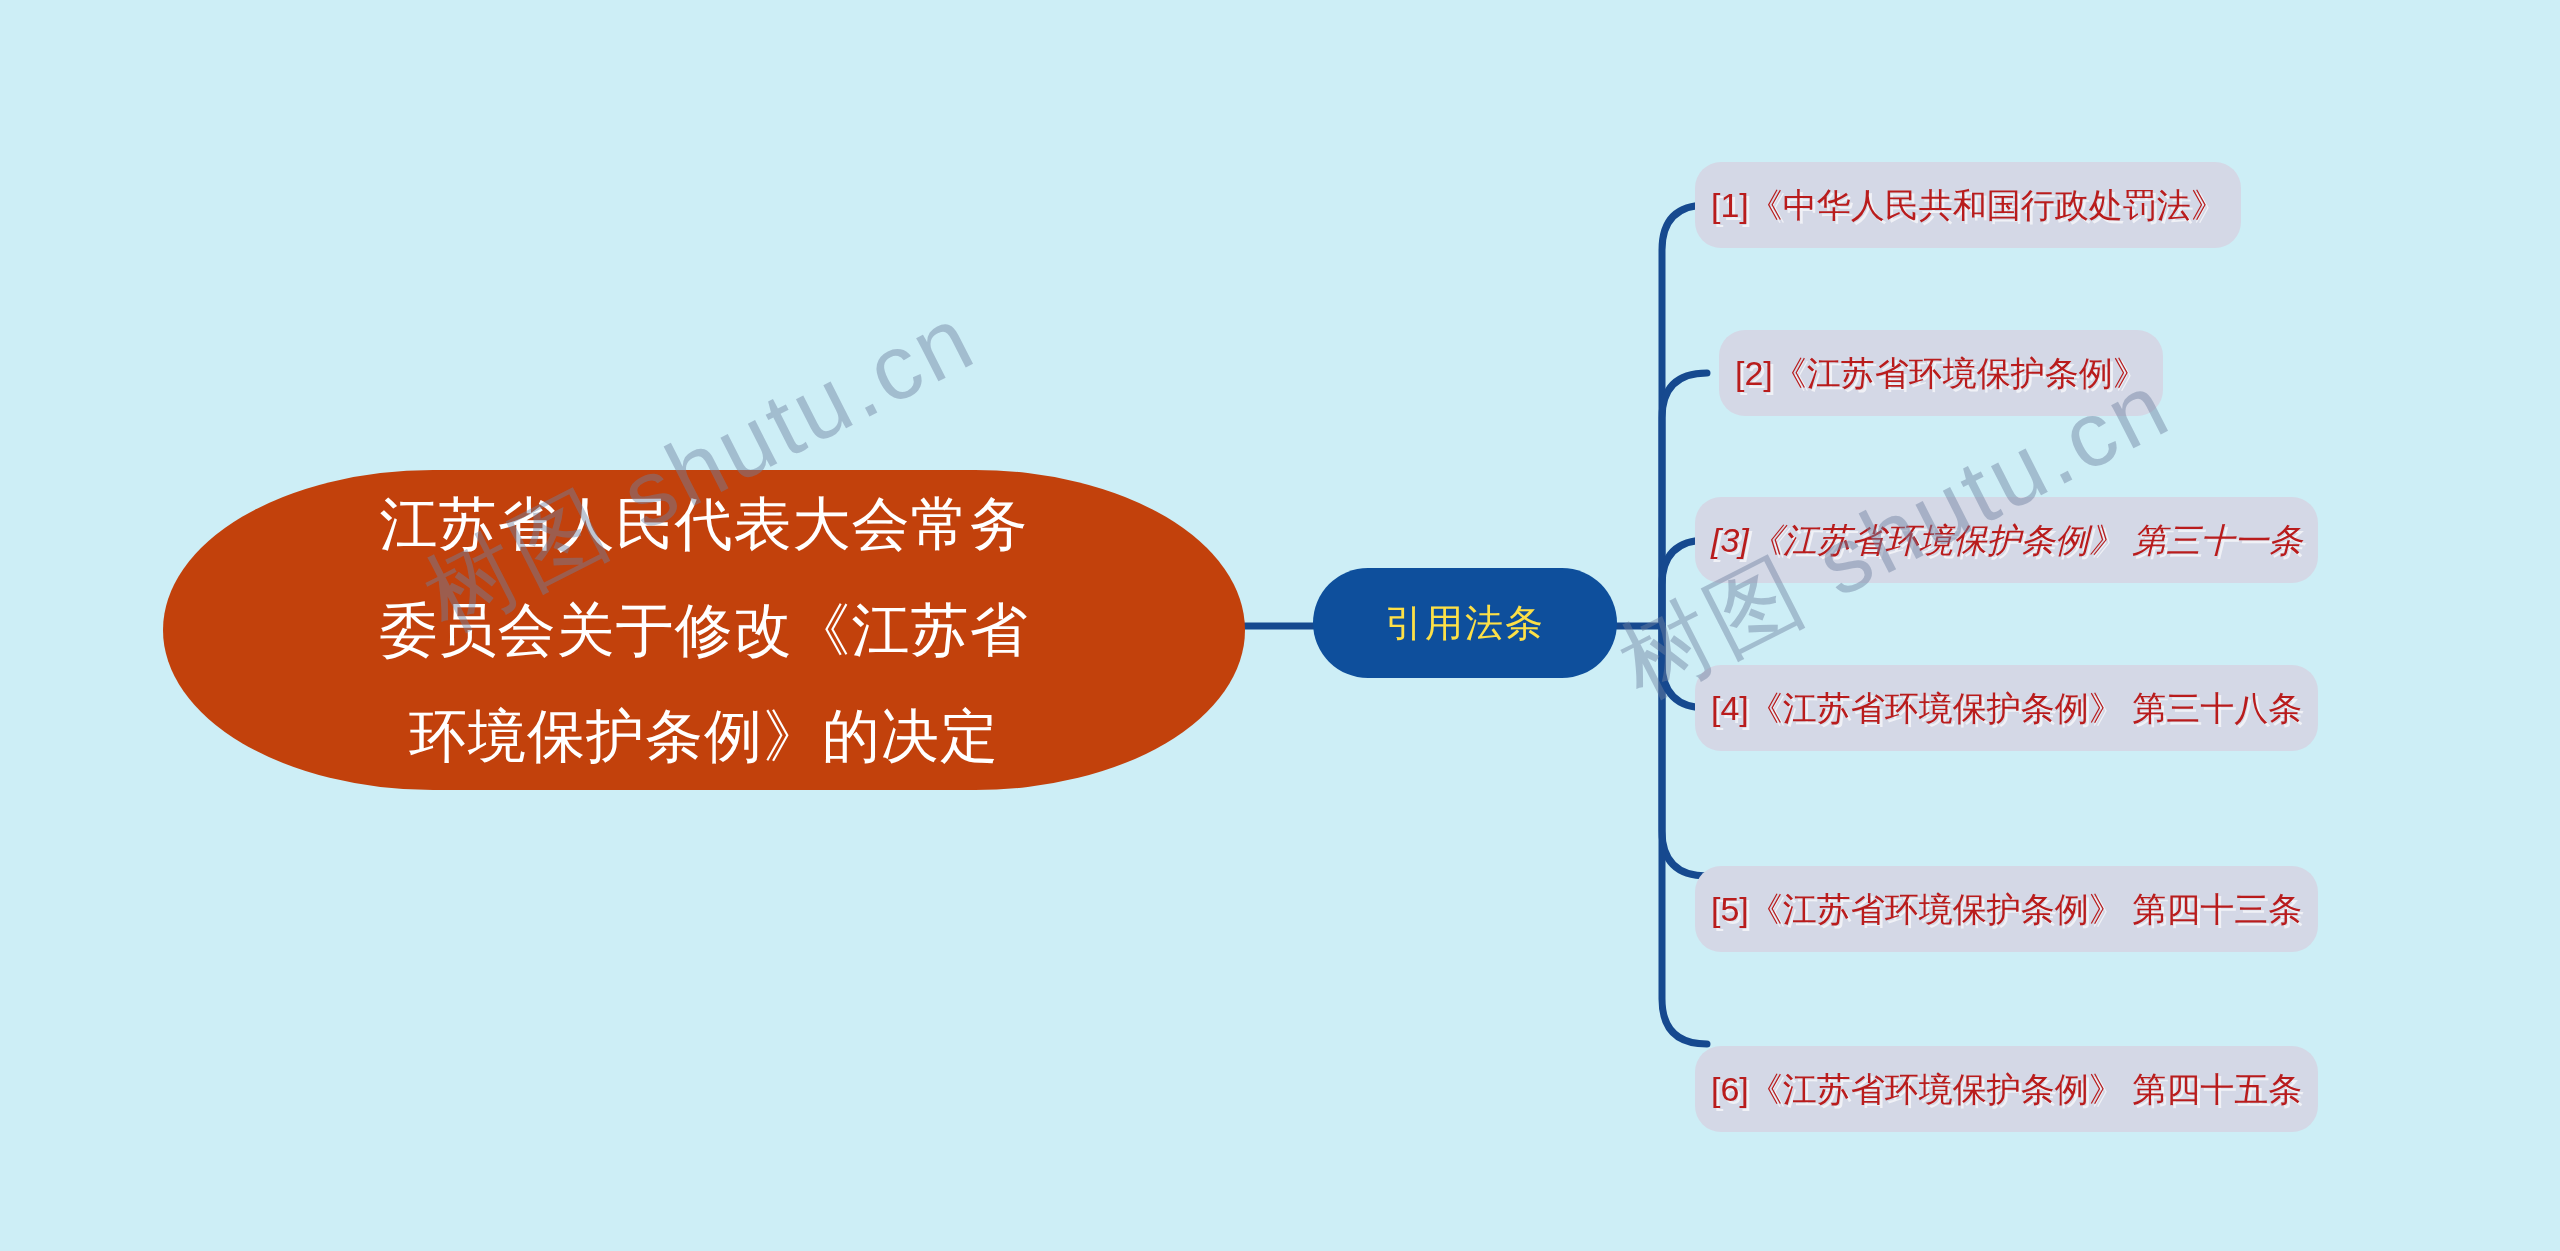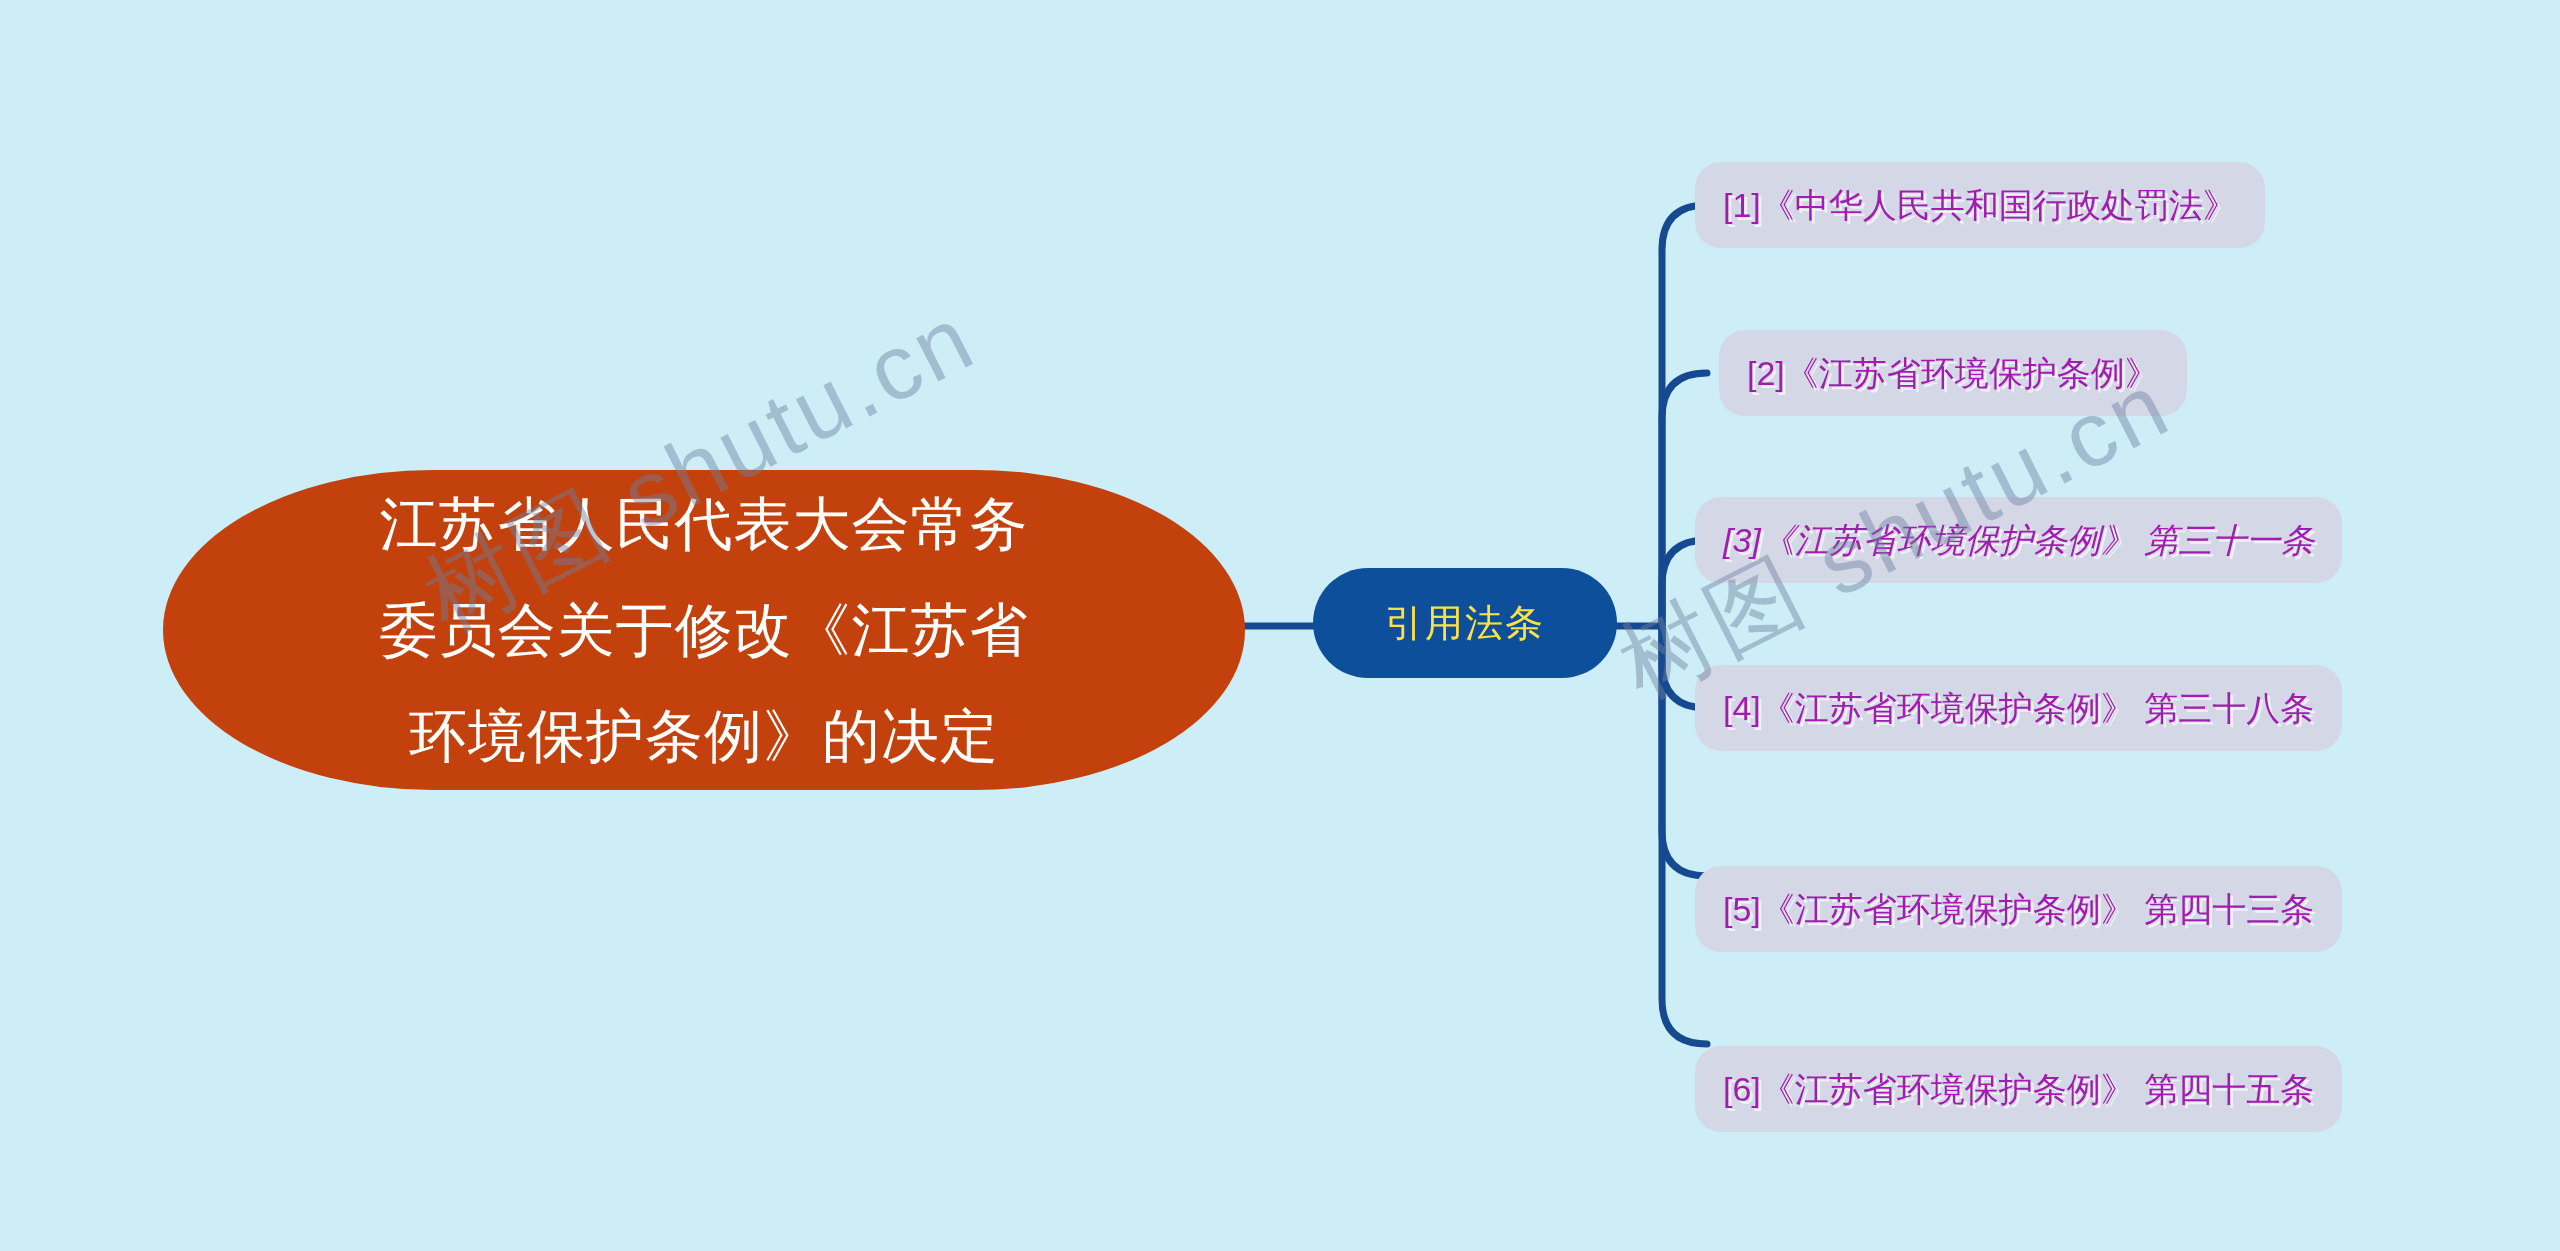--- a/index.html
+++ b/index.html
@@ -66,24 +66,24 @@
     color: #fde047;
     font-size: 38px;
     letter-spacing: 2px;
     cursor: pointer;
   }
   .leaf-node {
     position: absolute;
     left: 1695px;
     height: 86px;
     line-height: 86px;
-    padding: 0 28px;
+    padding: 0 16px;
     background: #d4d8e6;
     border-radius: 26px;
-    color: #a21caf;
+    color: #b91c1c;
     font-size: 34px;
     white-space: nowrap;
     text-shadow: 3px 3px 0 rgba(255,255,255,0.65);
     cursor: pointer;
   }
   .leaf-1 { top: 162px; }
   .leaf-2 { top: 330px; margin-left: 24px; }
   .leaf-3 { top: 497px; font-style: italic; }
   .leaf-4 { top: 665px; }
   .leaf-5 { top: 866px; border-radius: 26px; }

